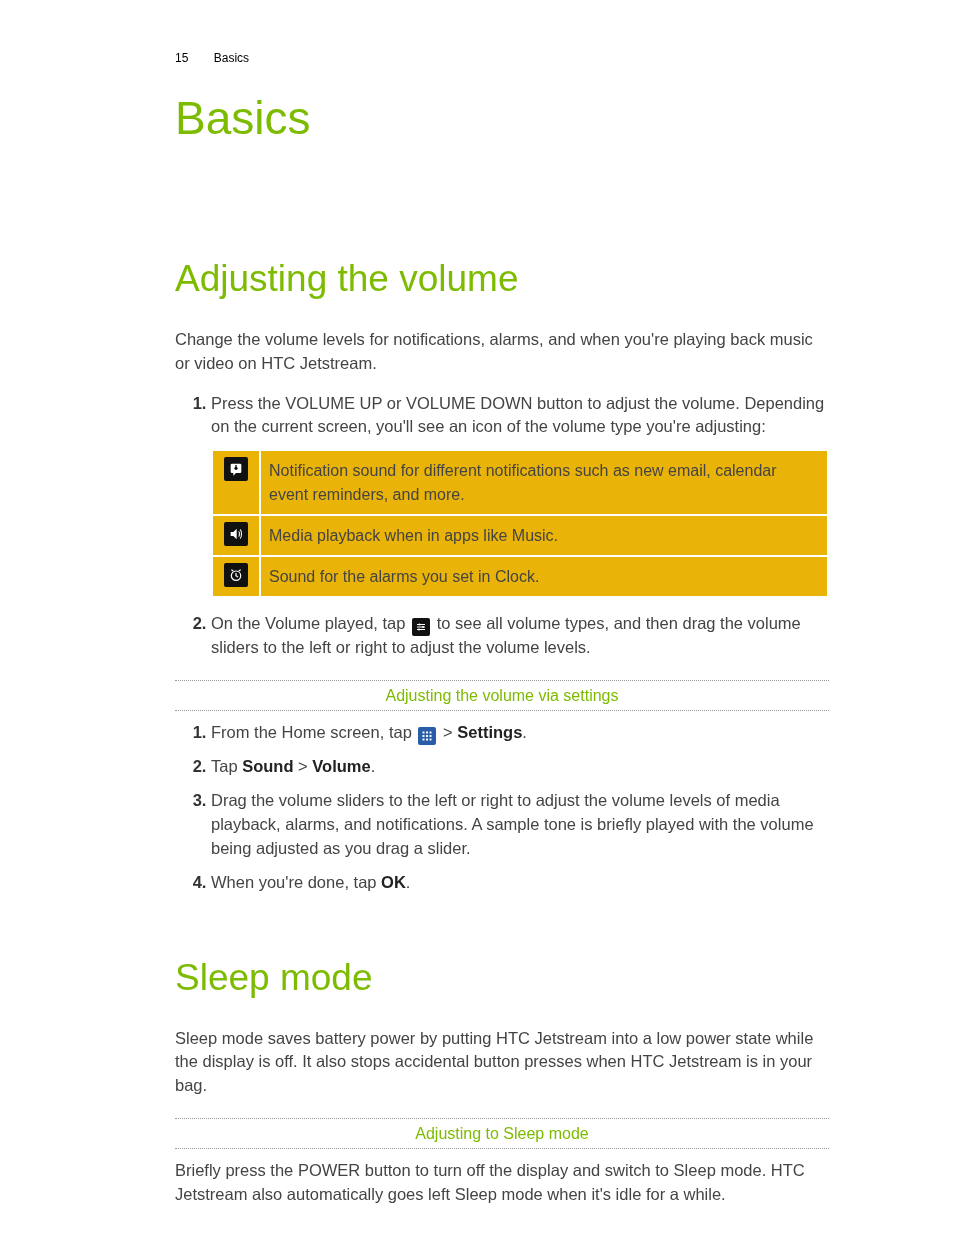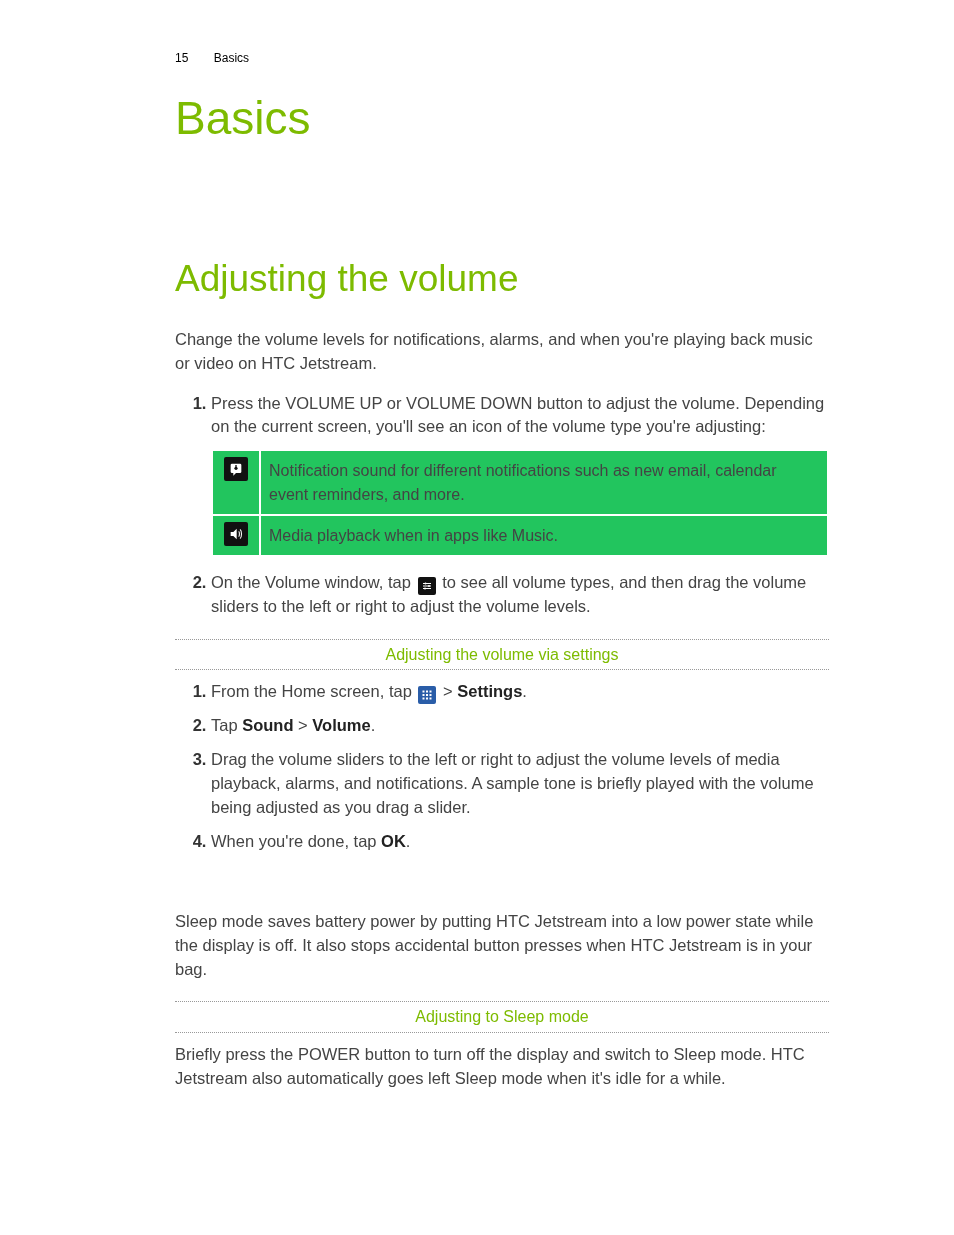--- a/index.html
+++ b/index.html
@@ -57,21 +57,21 @@
   ol.steps > li {
     margin-bottom: 10px;
     color: #444;
   }
   ol.steps > li::marker { font-weight: 600; color: #333; }
   .bold { font-weight: 600; color: #222; }
   .icon-table {
     border-collapse: collapse;
     width: 100%;
     margin: 10px 0 14px 0;
-    background: #22c55e;
+    background: #eab308;
     font-size: 16px;
   }
   .icon-table td {
     border: 2px solid #ffffff;
     padding: 8px 8px;
     vertical-align: top;
     color: #444;
   }
   .icon-table td.icon-cell {
     width: 34px;
@@ -145,25 +145,37 @@
             <span class="icon-black">
               <svg width="16" height="16" viewBox="0 0 24 24">
                     <path d="M4 9h4l5-5v16l-5-5H4z" fill="#fff"></path>
                     <path d="M16 8c1.5 1 1.5 7 0 8" stroke="#fff" stroke-width="1.6" fill="none"></path>
                     <path d="M18 5c3 2 3 12 0 14" stroke="#fff" stroke-width="1.6" fill="none"></path>
                   </svg>
             </span>
           </td>
           <td>Media playback when in apps like Music.</td>
         </tr>
+        <tr>
+          <td class="icon-cell">
+            <span class="icon-black">
+              <svg width="16" height="16" viewBox="0 0 24 24">
+                    <circle cx="12" cy="13" r="7" stroke="#fff" stroke-width="1.8" fill="none"></circle>
+                    <path d="M12 9v4l3 2" stroke="#fff" stroke-width="1.8" fill="none"></path>
+                    <path d="M5 4l3 2M19 4l-3 2" stroke="#fff" stroke-width="1.8"></path>
+                  </svg>
+            </span>
+          </td>
+          <td>Sound for the alarms you set in Clock.</td>
+        </tr>
       </tbody>
         </table>
     </li>
     <li>
-      <span>On the Volume window, tap </span><span class="inline-icon dark">
+      <span>On the Volume played, tap </span><span class="inline-icon dark">
         <svg width="12" height="12" viewBox="0 0 24 24">
             <path d="M4 7h16M4 12h16M4 17h16" stroke="#fff" stroke-width="2"></path>
             <circle cx="9" cy="7" r="2" fill="#fff"></circle>
             <circle cx="16" cy="12" r="2" fill="#fff"></circle>
             <circle cx="8" cy="17" r="2" fill="#fff"></circle>
           </svg>
       </span><span> to see all volume types, and then drag the volume sliders to the left or right to adjust the volume levels.</span>
     </li>
   </ol>
 
@@ -189,20 +201,21 @@
       <span>Tap </span><span class="bold">Sound</span><span> &gt; </span><span class="bold">Volume</span><span>.</span>
     </li>
     <li>Drag the volume sliders to the left or right to adjust the volume levels of media playback, alarms, and notifications. A sample tone is briefly played with the volume being adjusted as you drag a slider.</li>
     <li>
       <span>When you're done, tap </span><span class="bold">OK</span><span>.</span>
     </li>
   </ol>
 
   <div class="section-gap"></div>
 
+  <h2 class="section-title">Sleep mode</h2>
 
   <p class="body">Sleep mode saves battery power by putting HTC Jetstream into a low power state while the display is off. It also stops accidental button presses when HTC Jetstream is in your bag.</p>
 
   <h3 class="subsection-title">Adjusting to Sleep mode</h3>
 
   <p class="body">Briefly press the POWER button to turn off the display and switch to Sleep mode. HTC Jetstream also automatically goes left Sleep mode when it's idle for a while.</p>
 
 </div>
 
 </body></html>

